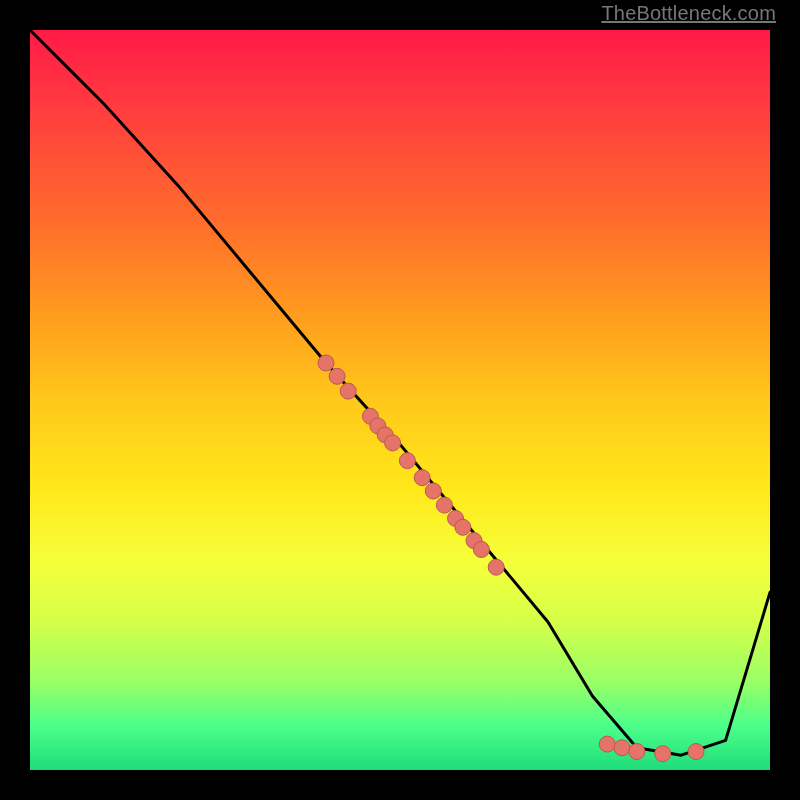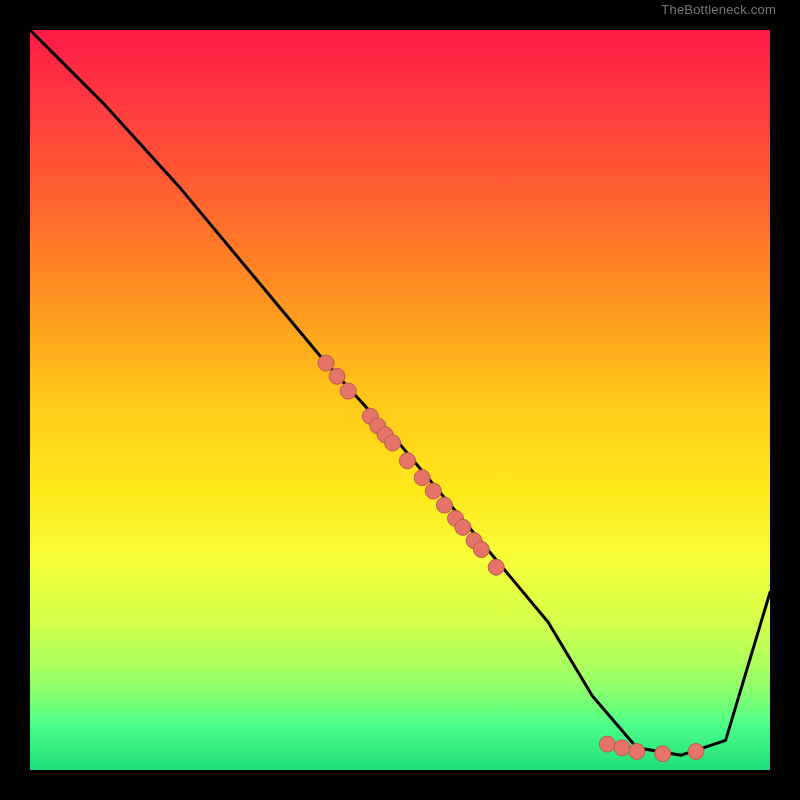--- a/index.html
+++ b/index.html
@@ -39,23 +39,24 @@
       #9aff66 88%,
       #4cff8a 94%,
       #1fdc7a 100%
     );
   }
   .attribution {
     position: absolute;
     top: 2px;
     right: 24px;
     color: #777;
-    font-size: 13px;
+    font-size: 20px;
     letter-spacing: 0.2px;
     user-select: none;
+    text-decoration: underline;
   }
   svg.overlay {
     position: absolute;
     left: 0;
     top: 0;
     width: 740px;
     height: 740px;
     overflow: visible;
   }
   .curve {

